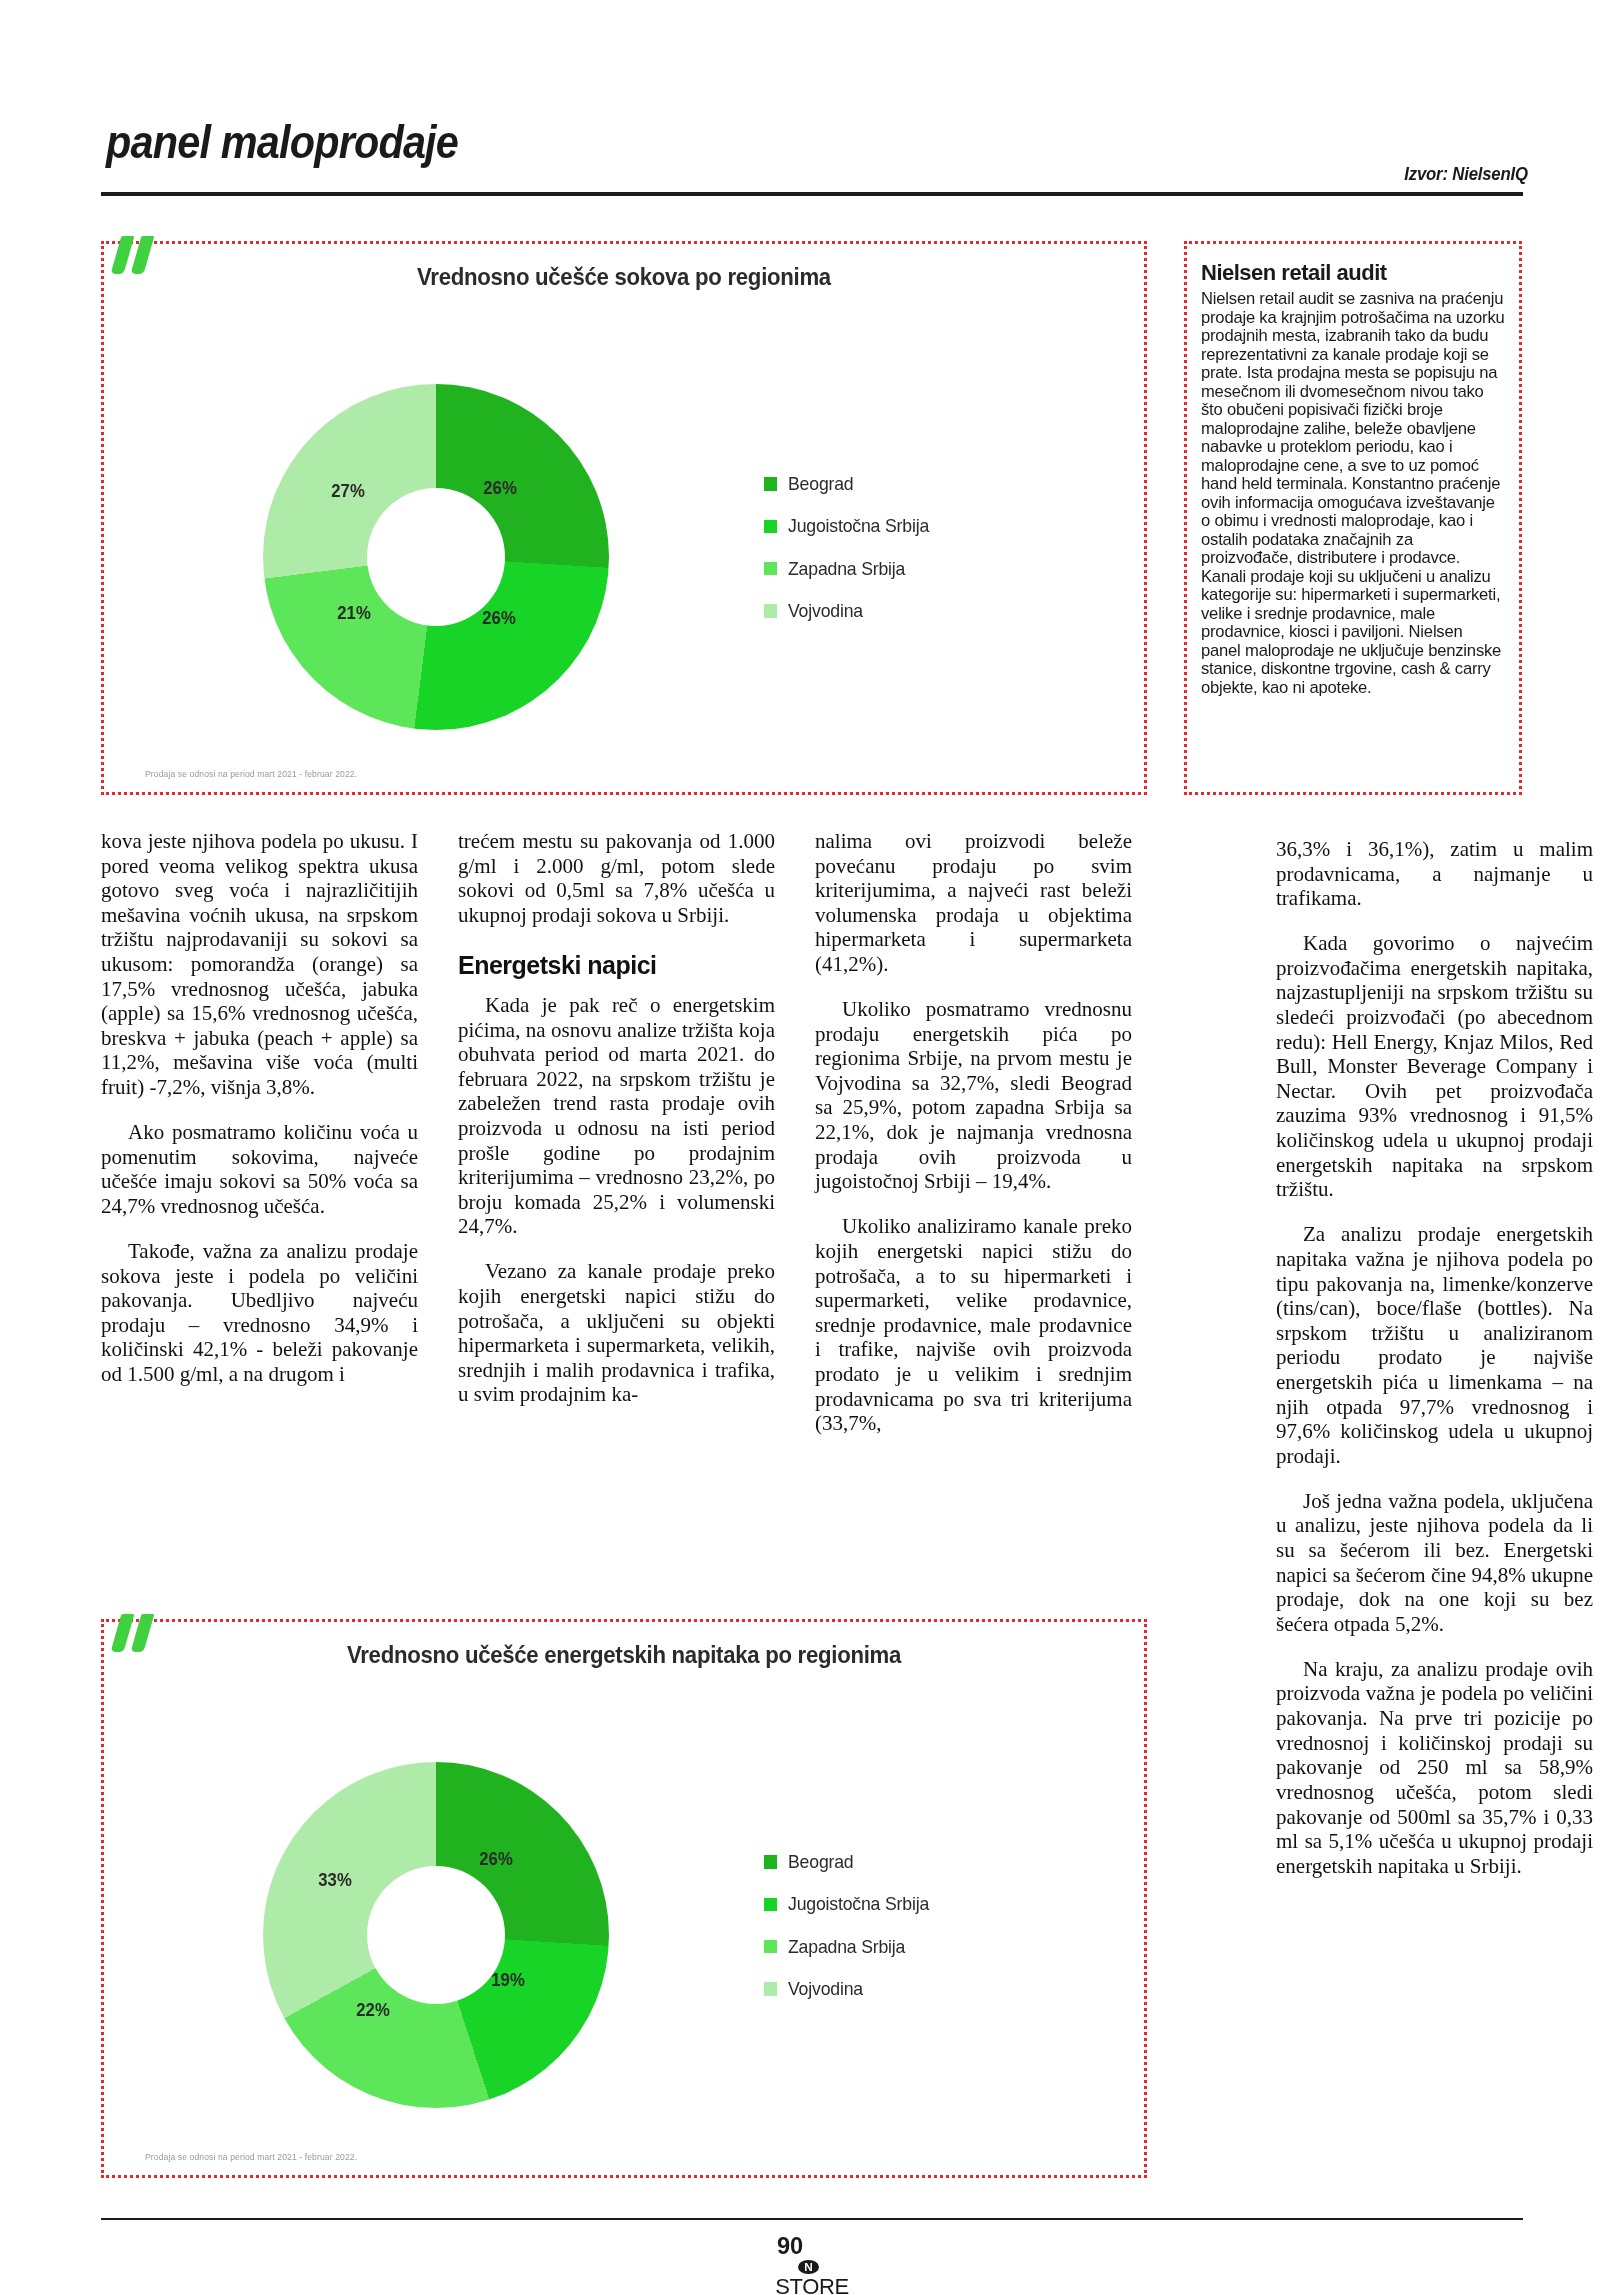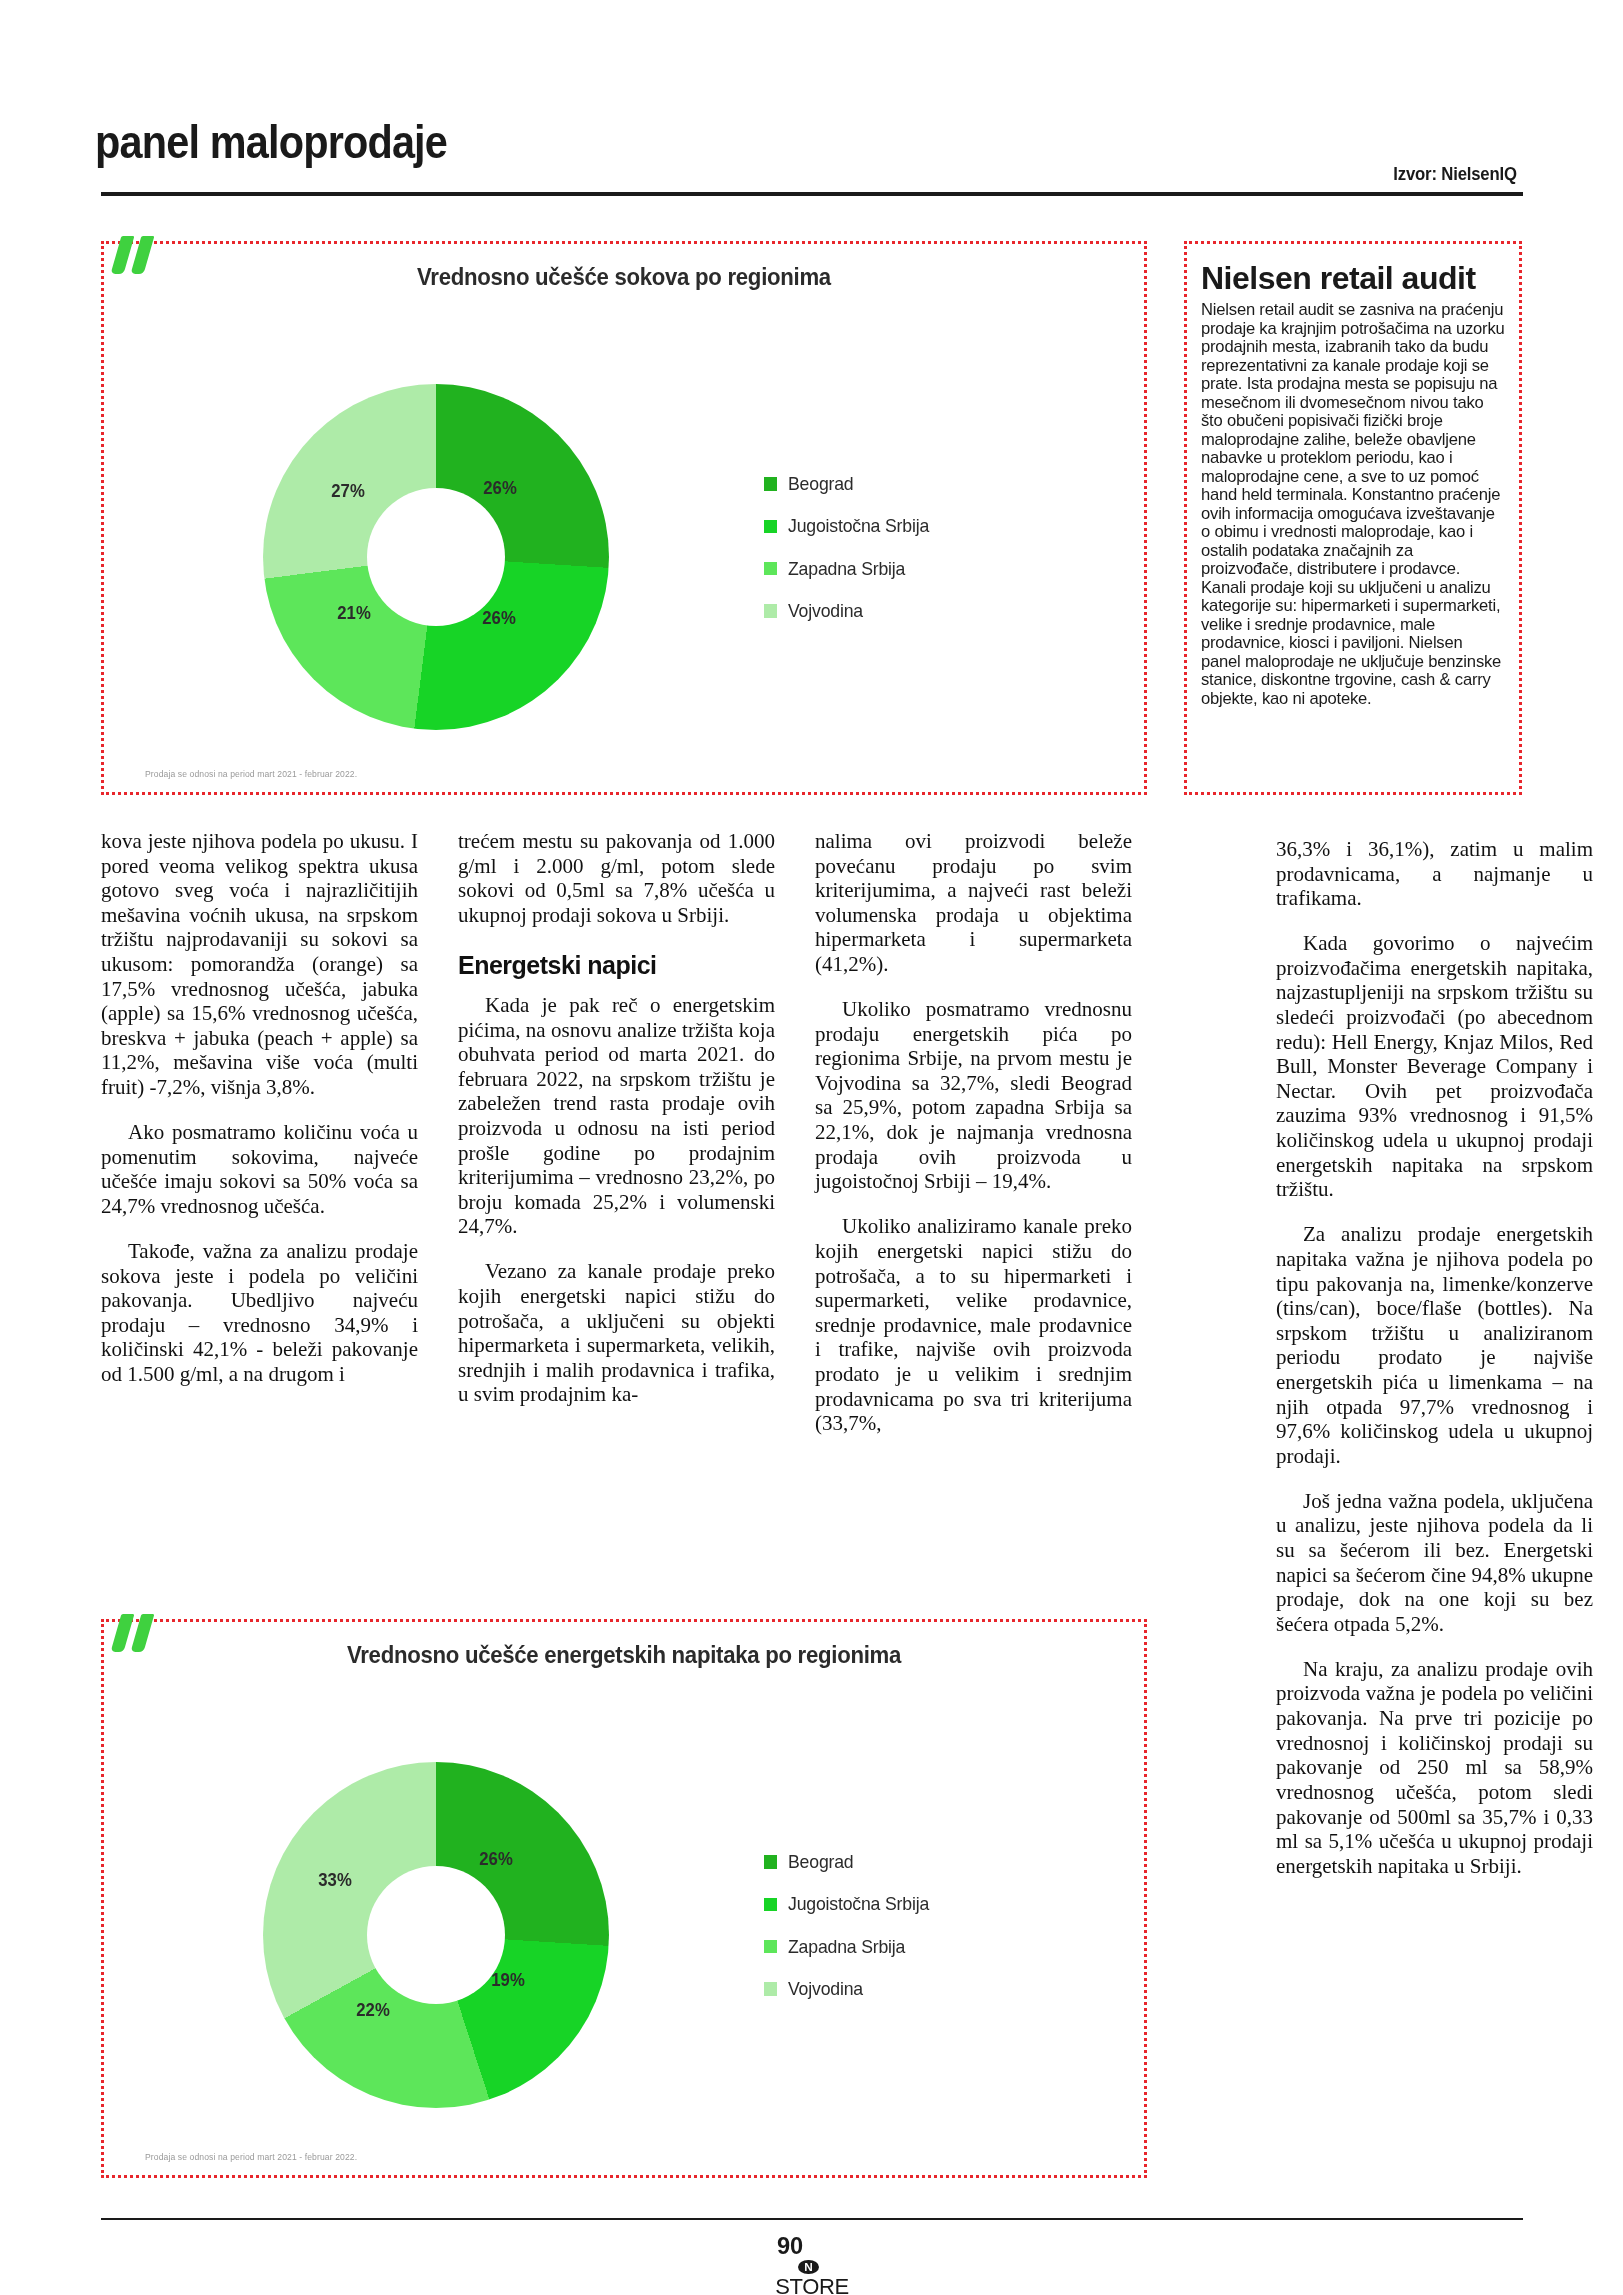--- a/index.html
+++ b/index.html
@@ -15,24 +15,25 @@
     position: relative;
     width: 1623px;
     height: 2295px;
     background: #ffffff;
     padding: 0;
   }
 
   
   .masthead {
     position: absolute;
-    left: 95px;
+    left: 106px;
     top: 110px;
     width: 1422px;
     height: 94px;
+    font-style: italic;
   }
   .masthead-title {
     position: absolute;
     left: 0;
     top: 4.7px;
     font-family: "Liberation Sans", sans-serif;
     font-weight: bold;
     font-size: 46px;
     letter-spacing: -0.9px;
     color: #1a1a1a;
@@ -152,21 +153,21 @@
     letter-spacing: -0.2px;
     transform: scaleX(0.93);
     transform-origin: left center;
     white-space: nowrap;
   }
 
   
   .sidebar-title {
     font-family: "Liberation Sans", sans-serif;
     font-weight: bold;
-    font-size: 32px;
+    font-size: 22px;
     color: #1a1a1a;
     letter-spacing: -0.5px;
     margin-bottom: 4.7px;
   }
   .sidebar-body {
     font-family: "Liberation Sans", sans-serif;
     font-size: 16.6px;
     line-height: 1.115;
     color: #1a1a1a;
     letter-spacing: -0.2px;

